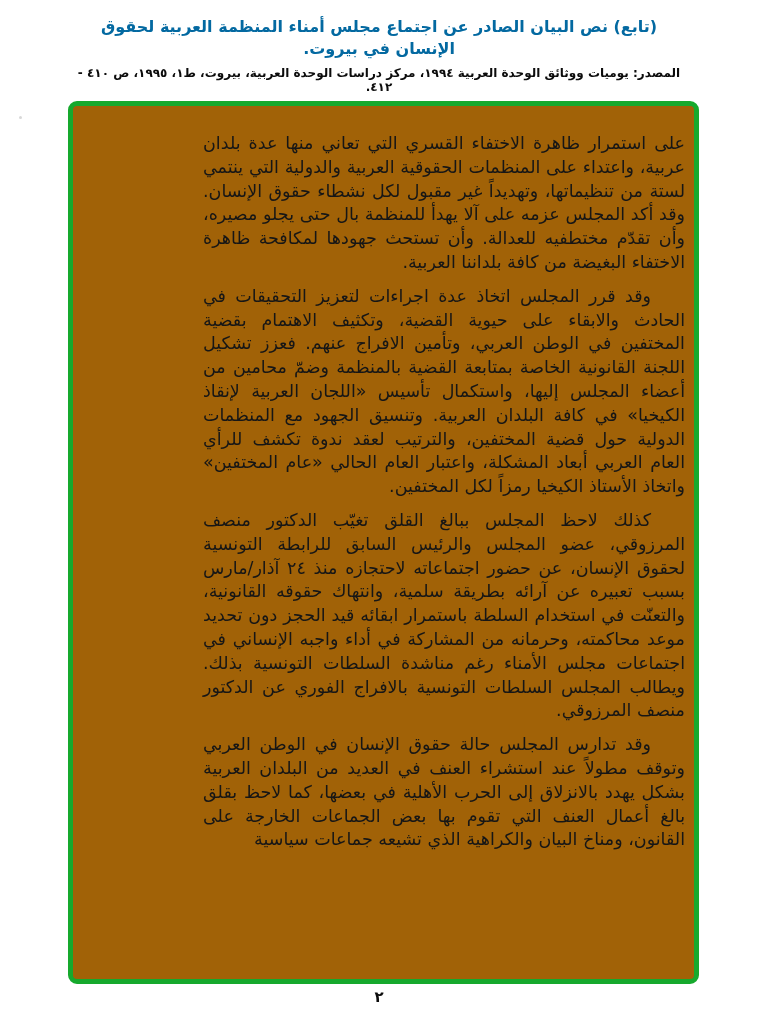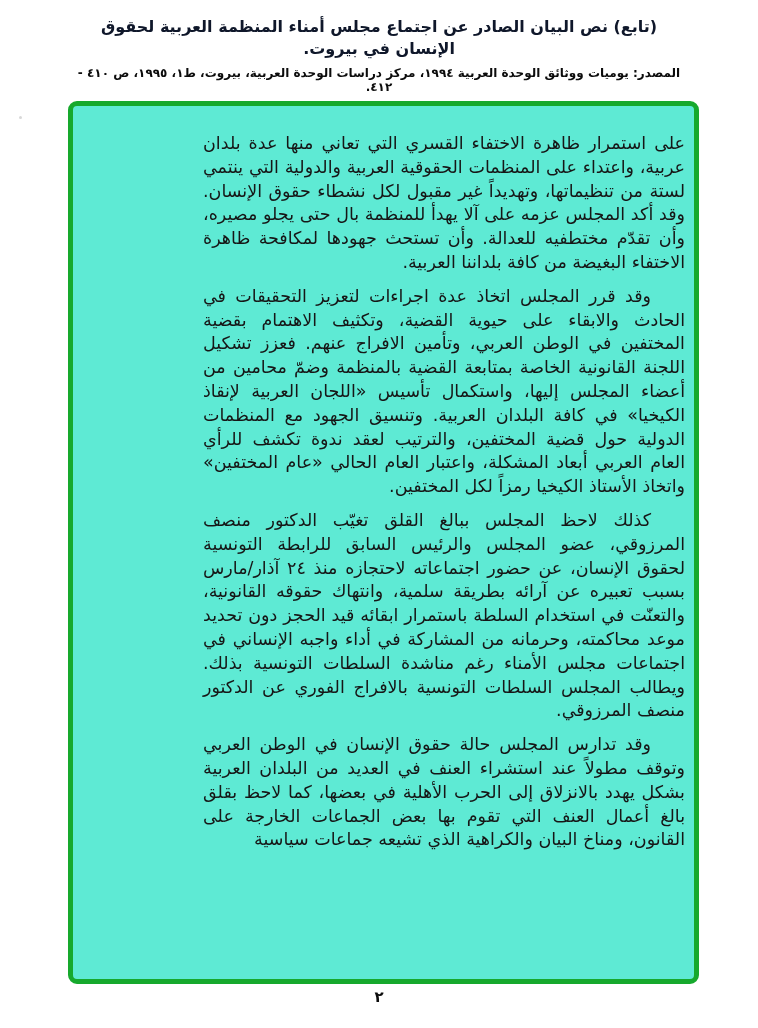--- a/index.html
+++ b/index.html
@@ -21,40 +21,40 @@
     top: 16px;
     left: 0;
     right: 0;
     text-align: center;
     direction: rtl;
   }
   .header-title {
     font-size: 16px;
     font-weight: bold;
     line-height: 1.35;
-    color: #0f172a;
+    color: #0369a1;
     padding: 0 70px;
   }
   .header-source {
     margin-top: 7px;
     font-size: 12px;
     font-weight: bold;
     color: #0c0c0c;
     padding: 0 64px;
   }
   .content-frame {
     position: absolute;
     left: 68px;
     top: 101px;
     width: 631px;
     height: 883px;
     border: 5px solid #16a92d;
     border-radius: 9px;
     box-sizing: border-box;
-    background: #5eead4;
+    background: #a16207;
     overflow: hidden;
   }
   .text-column {
     position: absolute;
     top: 26px;
     right: 9px;
     width: 482px;
     direction: rtl;
     text-align: justify;
     font-size: 17.5px;

